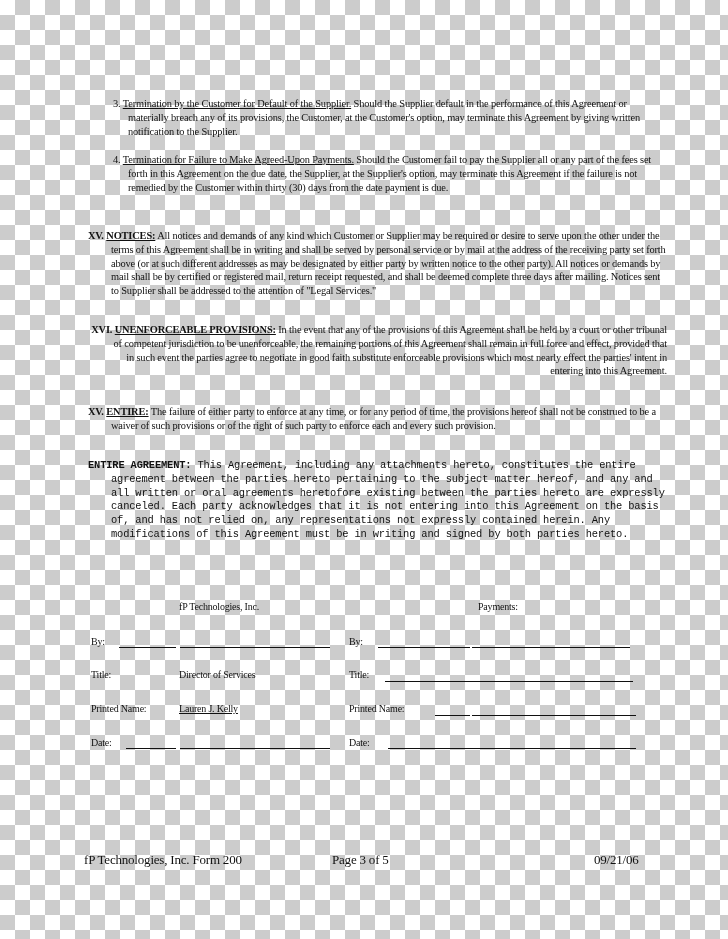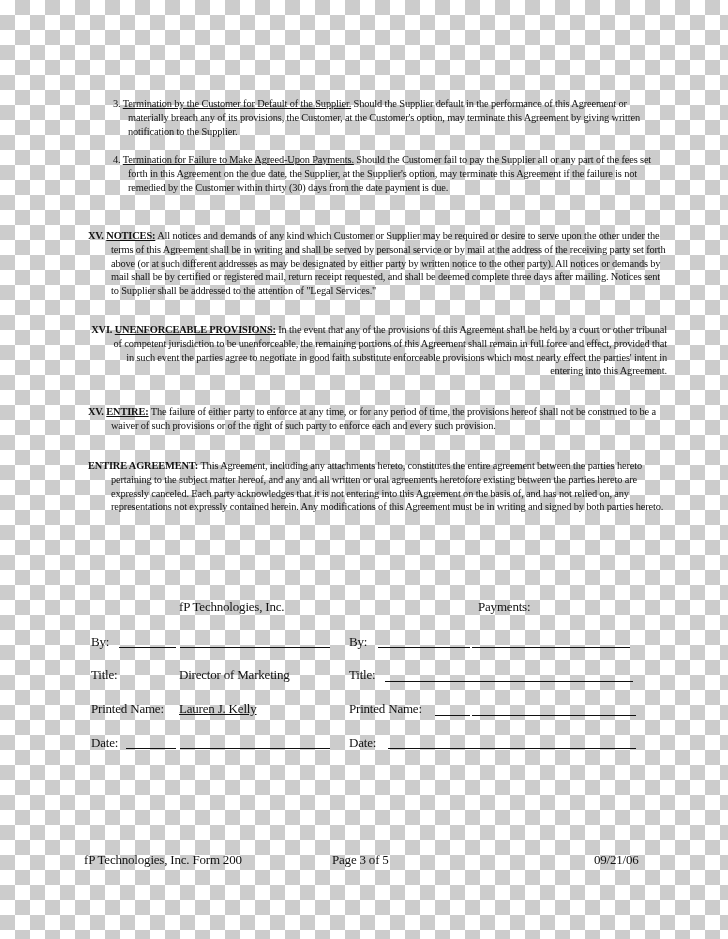--- a/index.html
+++ b/index.html
@@ -13,21 +13,21 @@
     background-position: 0 0, 15px 15px;
     font-family: "Liberation Serif", "DejaVu Serif", serif;
     color: #111;
   }
   .doc { position: absolute; left: 0; top: 14px; width: 728px; height: 939px; }
   .para { position: absolute; font-size: 10.4px; line-height: 13.8px; letter-spacing: -0.15px; }
   .para .lead { font-weight: bold; }
   .para .u { text-decoration: underline; }
   .numbered { left: 113px; width: 530px; padding-left: 15px; text-indent: -15px; }
   .section { left: 88px; width: 556px; padding-left: 23px; text-indent: -23px; margin-top: 8px; }
-  .sig { position: absolute; font-size: 13px; line-height: 16px; letter-spacing: -0.2px; white-space: nowrap; }
+  .sig { position: absolute; font-size: 10px; line-height: 16px; letter-spacing: -0.2px; white-space: nowrap; }
   .line { position: absolute; border-bottom: 1px solid #111; height: 0; }
   .footer { position: absolute; top: 838px; font-size: 13px; letter-spacing: -0.2px; white-space: nowrap; }
 </style>
 </head>
 <body>
 
 <div class="doc">
 
   <div class="para numbered" style="top:83px;">
     <span>3.</span>
@@ -47,30 +47,30 @@
   <div class="para section" style="top:301px;text-align:right;">
     <span class="lead">XVI.</span>
     <span class="lead u">UNENFORCEABLE PROVISIONS:</span><span> In the event that any of the provisions of this Agreement shall be held by a court or other tribunal of competent jurisdiction to be unenforceable, the remaining portions of this Agreement shall remain in full force and effect, provided that in such event the parties agree to negotiate in good faith substitute enforceable provisions which most nearly effect the parties' intent in entering into this Agreement.</span>
   </div>
 
   <div class="para section" style="top:383px;">
     <span class="lead">XV.</span>
     <span class="lead u">ENTIRE:</span><span> The failure of either party to enforce at any time, or for any period of time, the provisions hereof shall not be construed to be a waiver of such provisions or of the right of such party to enforce each and every such provision.</span>
   </div>
 
-  <div class="para section" style="top:437px;">
+  <div class="para section" style="top:437px;font-family:Liberation Mono, monospace;">
     <span class="lead">ENTIRE AGREEMENT:</span><span> This Agreement, including any attachments hereto, constitutes the entire agreement between the parties hereto pertaining to the subject matter hereof, and any and all written or oral agreements heretofore existing between the parties hereto are expressly canceled. Each party acknowledges that it is not entering into this Agreement on the basis of, and has not relied on, any representations not expressly contained herein. Any modifications of this Agreement must be in writing and signed by both parties hereto.</span>
   </div>
 
   <div class="sig" style="left:179px; top:585px;">fP Technologies, Inc.</div>
   <div class="sig" style="left:91px; top:620px;">By:</div>
   <div class="line" style="left:119px; top:633px; width:57px;"></div>
   <div class="line" style="left:180px; top:633px; width:150px;"></div>
   <div class="sig" style="left:91px; top:653px;">Title:</div>
-  <div class="sig" style="left:179px; top:653px;">Director of Marketing</div>
+  <div class="sig" style="left:179px; top:653px;">Director of Services</div>
   <div class="sig" style="left:91px; top:687px;">Printed Name:</div>
   <div class="sig" style="left:179px; top:687px;text-decoration:underline;">Lauren J. Kelly</div>
   <div class="sig" style="left:91px; top:721px;">Date:</div>
   <div class="line" style="left:126px; top:734px; width:50px;"></div>
   <div class="line" style="left:180px; top:734px; width:150px;"></div>
 
   <div class="sig" style="left:478px; top:585px;">Payments:</div>
   <div class="sig" style="left:349px; top:620px;">By:</div>
   <div class="line" style="left:378px; top:633px; width:92px;"></div>
   <div class="line" style="left:472px; top:633px; width:158px;"></div>

